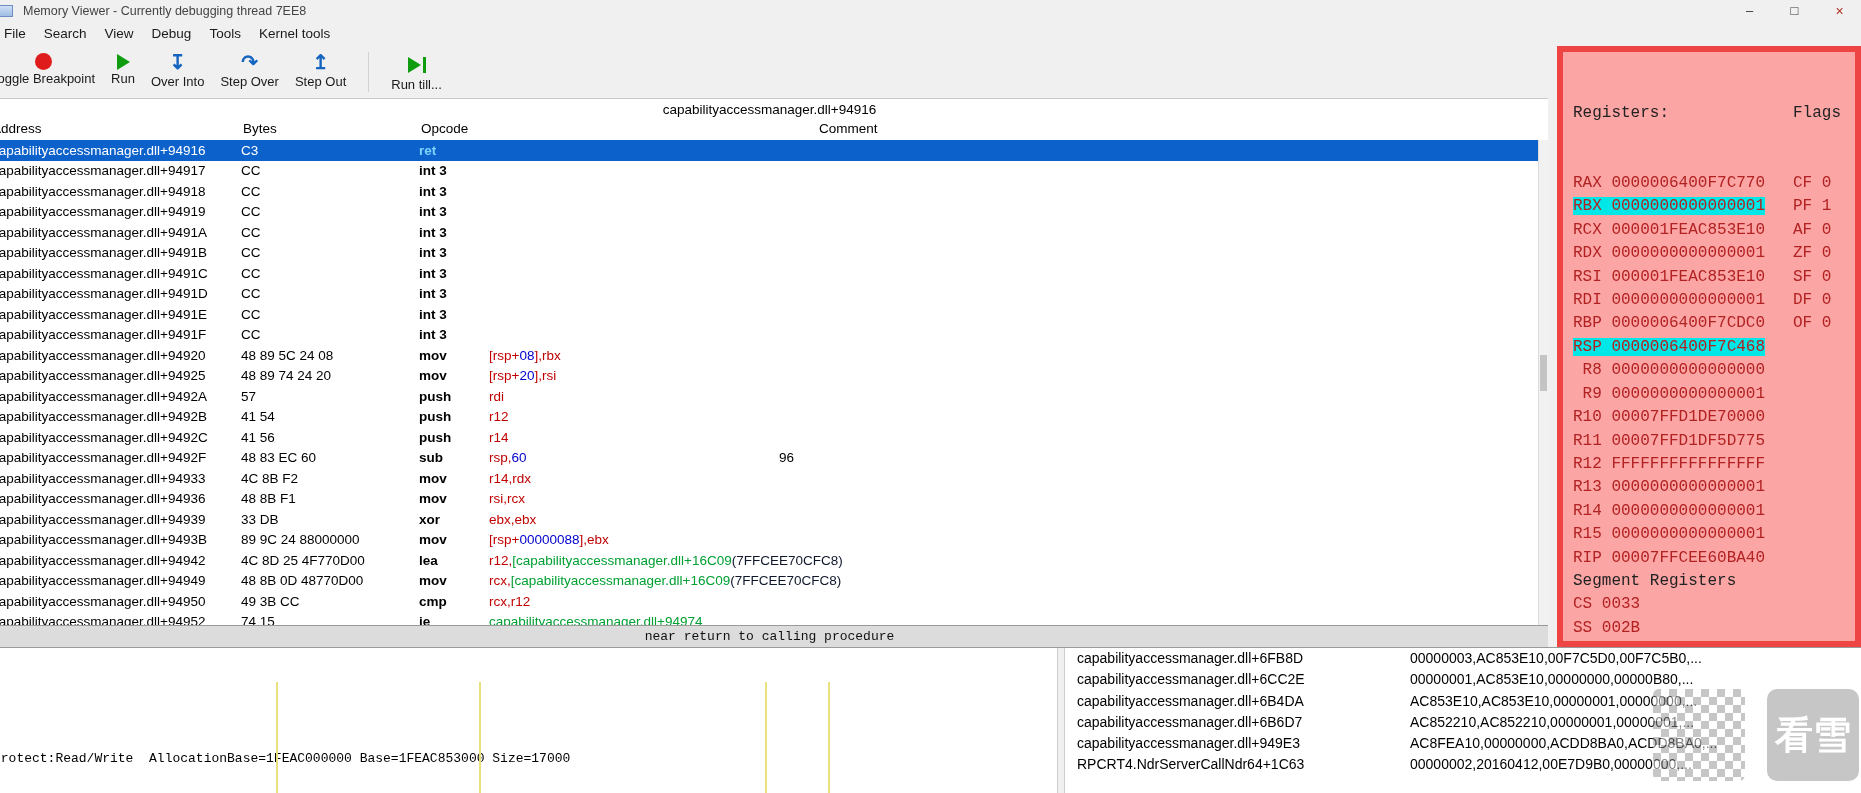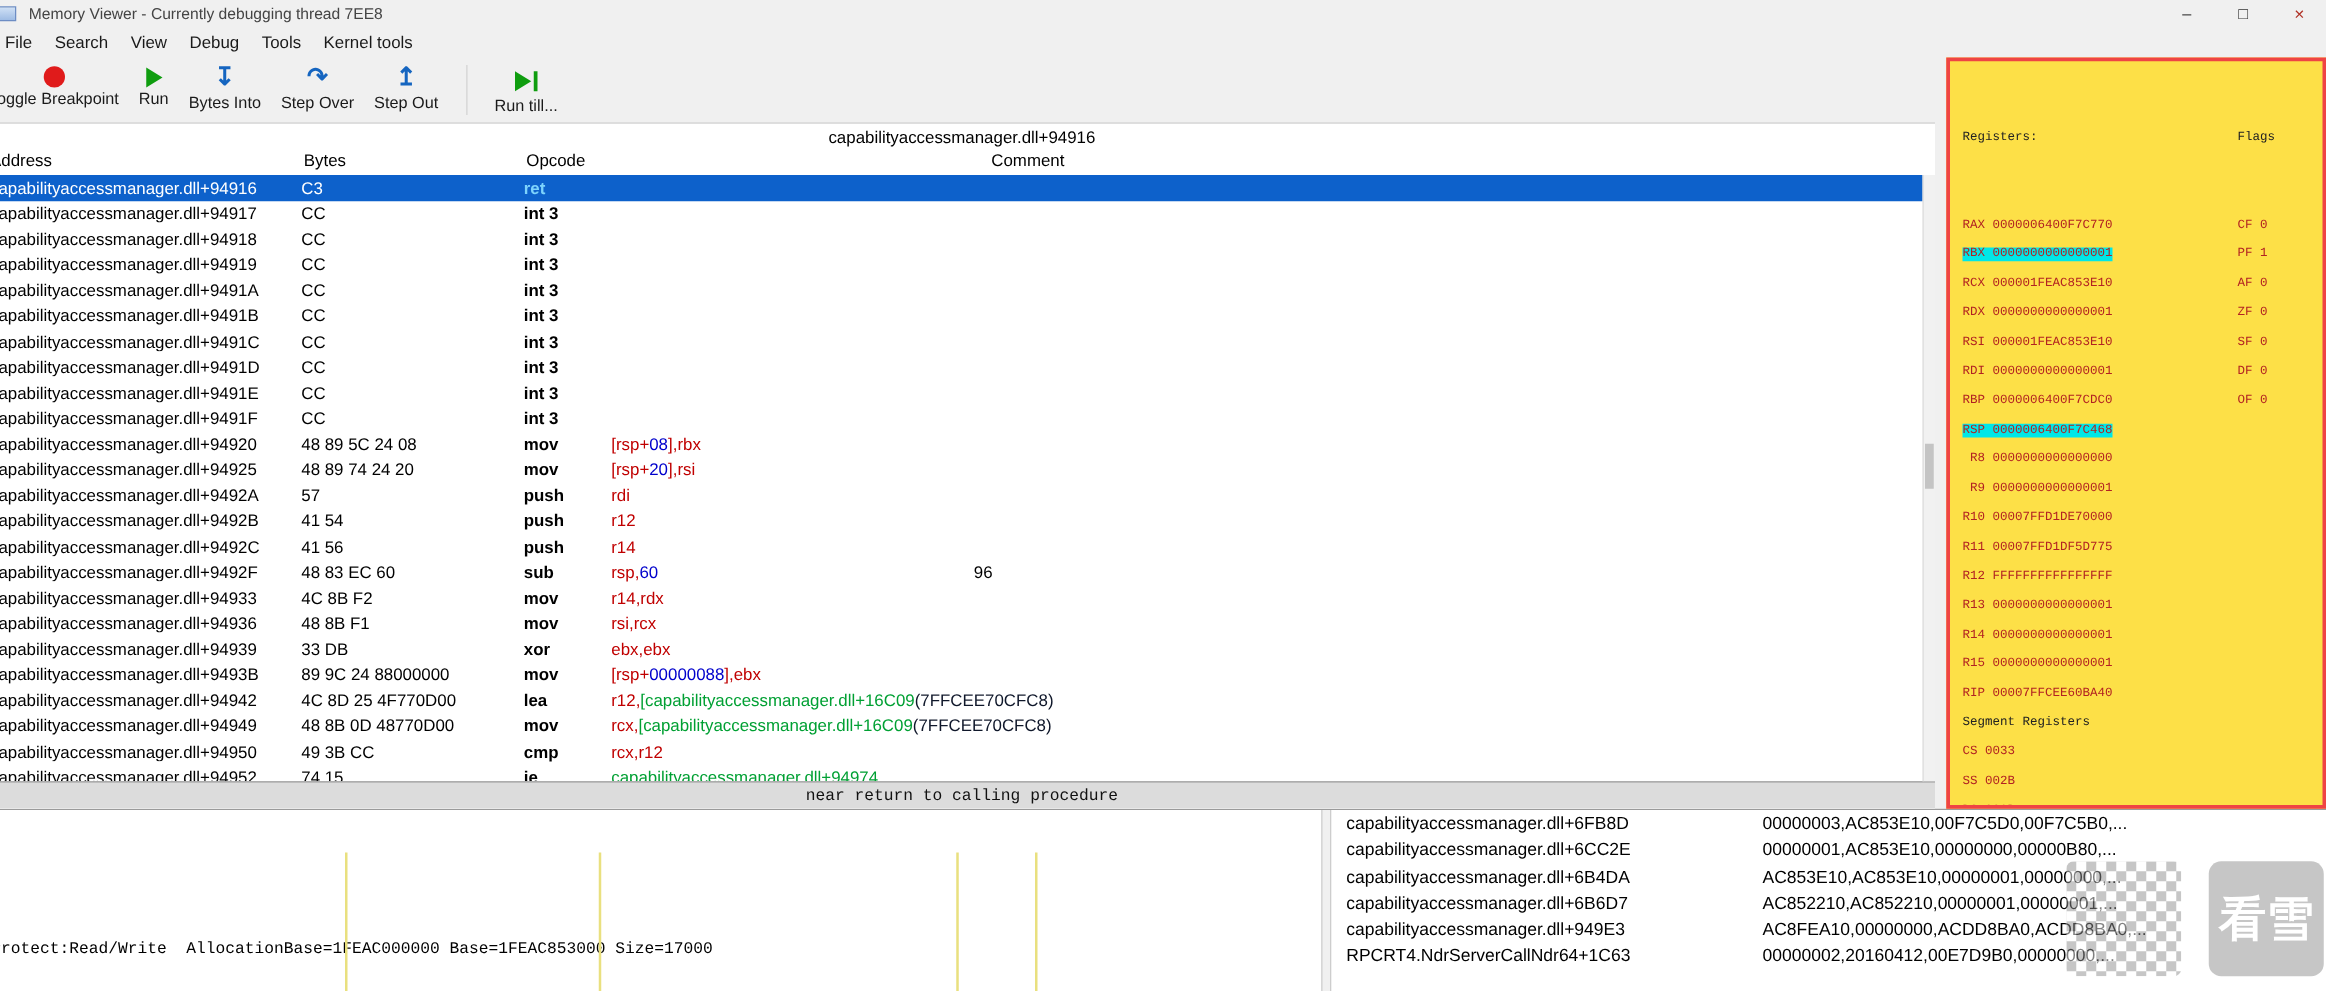--- a/index.html
+++ b/index.html
@@ -33,38 +33,38 @@
   .ic-run-till-icon::before{content:"";width:0;height:0;border-left:13px solid #0f9d0f;border-top:8px solid transparent;border-bottom:8px solid transparent}
   .ic-run-till-icon::after{content:"";width:3px;height:16px;background:#0f9d0f;margin-left:2px}
   .tb-label{font-size:13px;color:#1a1a1a;margin-top:1px;white-space:nowrap}
   .tb-sep{width:1px;background:#d2d2d2;margin:3px 14px 6px}
 
   
   .disasm{position:relative;height:548px;background:#fff;flex:none;overflow:hidden}
   .disasm-title{height:21px;line-height:21px;text-align:center;font-size:13.5px;color:#000}
   .disasm-header{position:relative;height:20px;font-size:13.5px;color:#000}
   .dh{position:absolute;top:1px;white-space:nowrap}
-  .dh-address{left:1px}.dh-bytes{left:252px}.dh-opcode{left:430px}.dh-comment{left:802px}
+  .dh-address{left:1px}.dh-bytes{left:252px}.dh-opcode{left:430px}.dh-comment{left:828px}
   .disasm-rows{height:485px;overflow:hidden;font-size:13.5px}
   .disasm-row{height:20.5px;display:flex;align-items:center;white-space:nowrap}
   .c-addr{flex:none;width:250px;overflow:hidden;padding-left:1px;color:#000}
   .c-bytes{flex:none;width:178px;overflow:hidden;color:#000}
   .c-op{flex:none;width:70px;font-weight:bold;color:#000}
   .c-args{flex:none;width:290px}
   .c-comment{flex:none;color:#000}
   .op-ret{color:#7dd3fc}
   .seg-reg{color:#c00000}.seg-num{color:#0000cc}.seg-sym{color:#00a033}.seg-plain{color:#0f172a}
   .disasm-row.sel{background:#0d61cb}
   .disasm-row.sel .c-addr,.disasm-row.sel .c-bytes{color:#fff}
   .disasm-status{position:absolute;left:0;right:0;bottom:0;height:22px;background:#dcdcdc;border-top:1px solid #9a9a9a;text-align:center;font-family:"Liberation Mono","DejaVu Sans Mono",monospace;font-size:13px;line-height:21px;color:#111}
   .vscroll{position:absolute;top:41px;right:0;bottom:22px;width:10px;background:#f1f1f1;border-left:1px solid #dcdcdc}
   .vthumb{position:absolute;left:1px;right:1px;top:215px;height:36px;background:#c4c4c4}
 
   
-  .registers{margin-left:9px;width:304px;height:601px;background:#fde047;border:3px solid #ef4444;position:relative;font-family:"Liberation Mono","DejaVu Sans Mono",monospace;font-size:10px;line-height:23.4px;color:#b22222;padding:3px 0 0 10px;overflow:hidden;white-space:pre}
+  .registers{margin-left:9px;width:304px;height:601px;background:#fca5a5;border:6px solid #ef4444;position:relative;font-family:"Liberation Mono","DejaVu Sans Mono",monospace;font-size:16px;line-height:23.4px;color:#b22222;padding:3px 0 0 10px;overflow:hidden;white-space:pre}
   .reg-title{color:#222}
   .reg-hl{background:#00e7e7}
   .seg-title{color:#222;}
   .flags-col{position:absolute;top:3px;left:230px;white-space:pre}
   .flags-title{color:#222}
   .flag-line{color:#b22222}
 
   
   .bottom{height:146px;display:flex;border-top:1px solid #9a9a9a;background:#fff;flex:none}
   .hexpane{position:relative;width:1066px;flex:none;font-family:"Liberation Mono","DejaVu Sans Mono",monospace;font-size:13px;line-height:17px;white-space:pre;color:#000;padding-left:2px;overflow:hidden}
@@ -115,21 +115,21 @@
             <div class="tb-btn">
               <span class="tb-ic ic-breakpoint-icon"></span>
               <span class="tb-label">Toggle Breakpoint</span>
             </div>
             <div class="tb-btn">
               <span class="tb-ic ic-run-icon"></span>
               <span class="tb-label">Run</span>
             </div>
             <div class="tb-btn">
               <span class="tb-ic ic-step-into-icon">↧</span>
-              <span class="tb-label">Bytes Into</span>
+              <span class="tb-label">Over Into</span>
             </div>
             <div class="tb-btn">
               <span class="tb-ic ic-step-over-icon">↷</span>
               <span class="tb-label">Step Over</span>
             </div>
             <div class="tb-btn">
               <span class="tb-ic ic-step-out-icon">↥</span>
               <span class="tb-label">Step Out</span>
             </div>
             <div class="tb-sep"></div>

